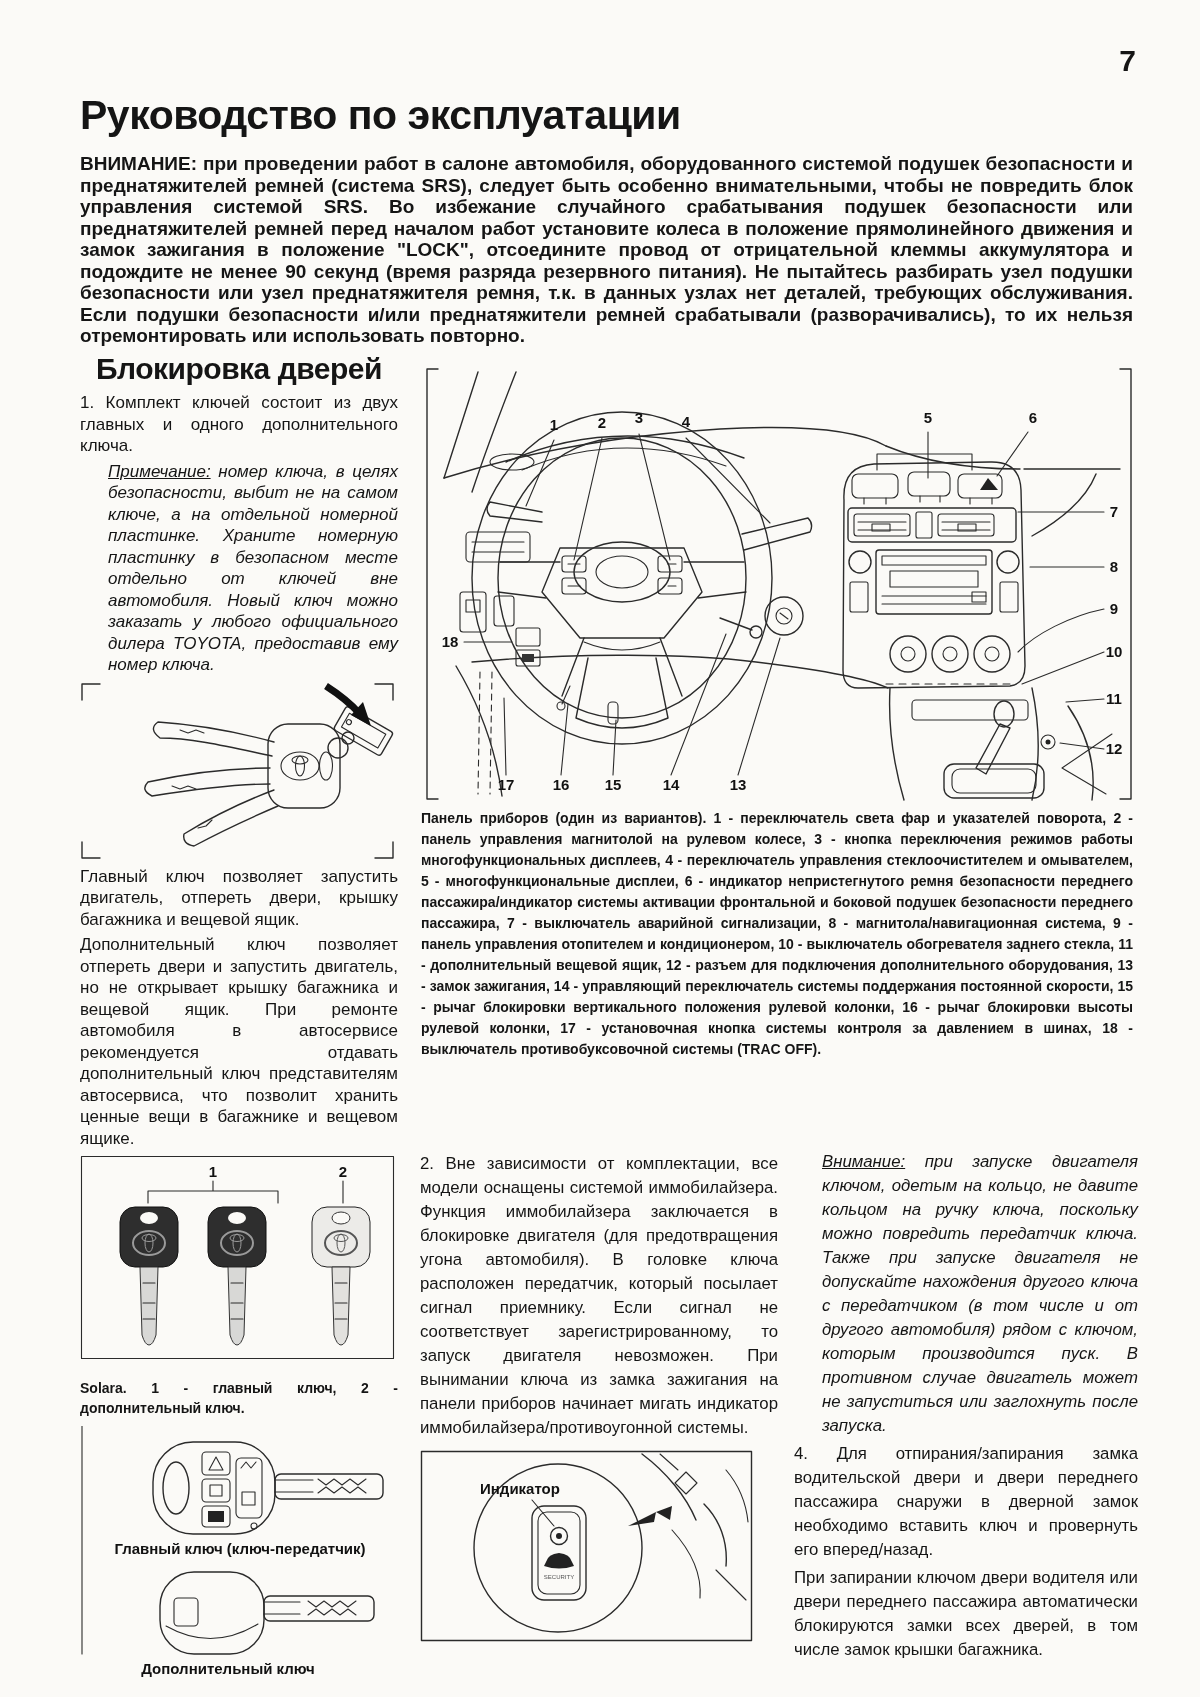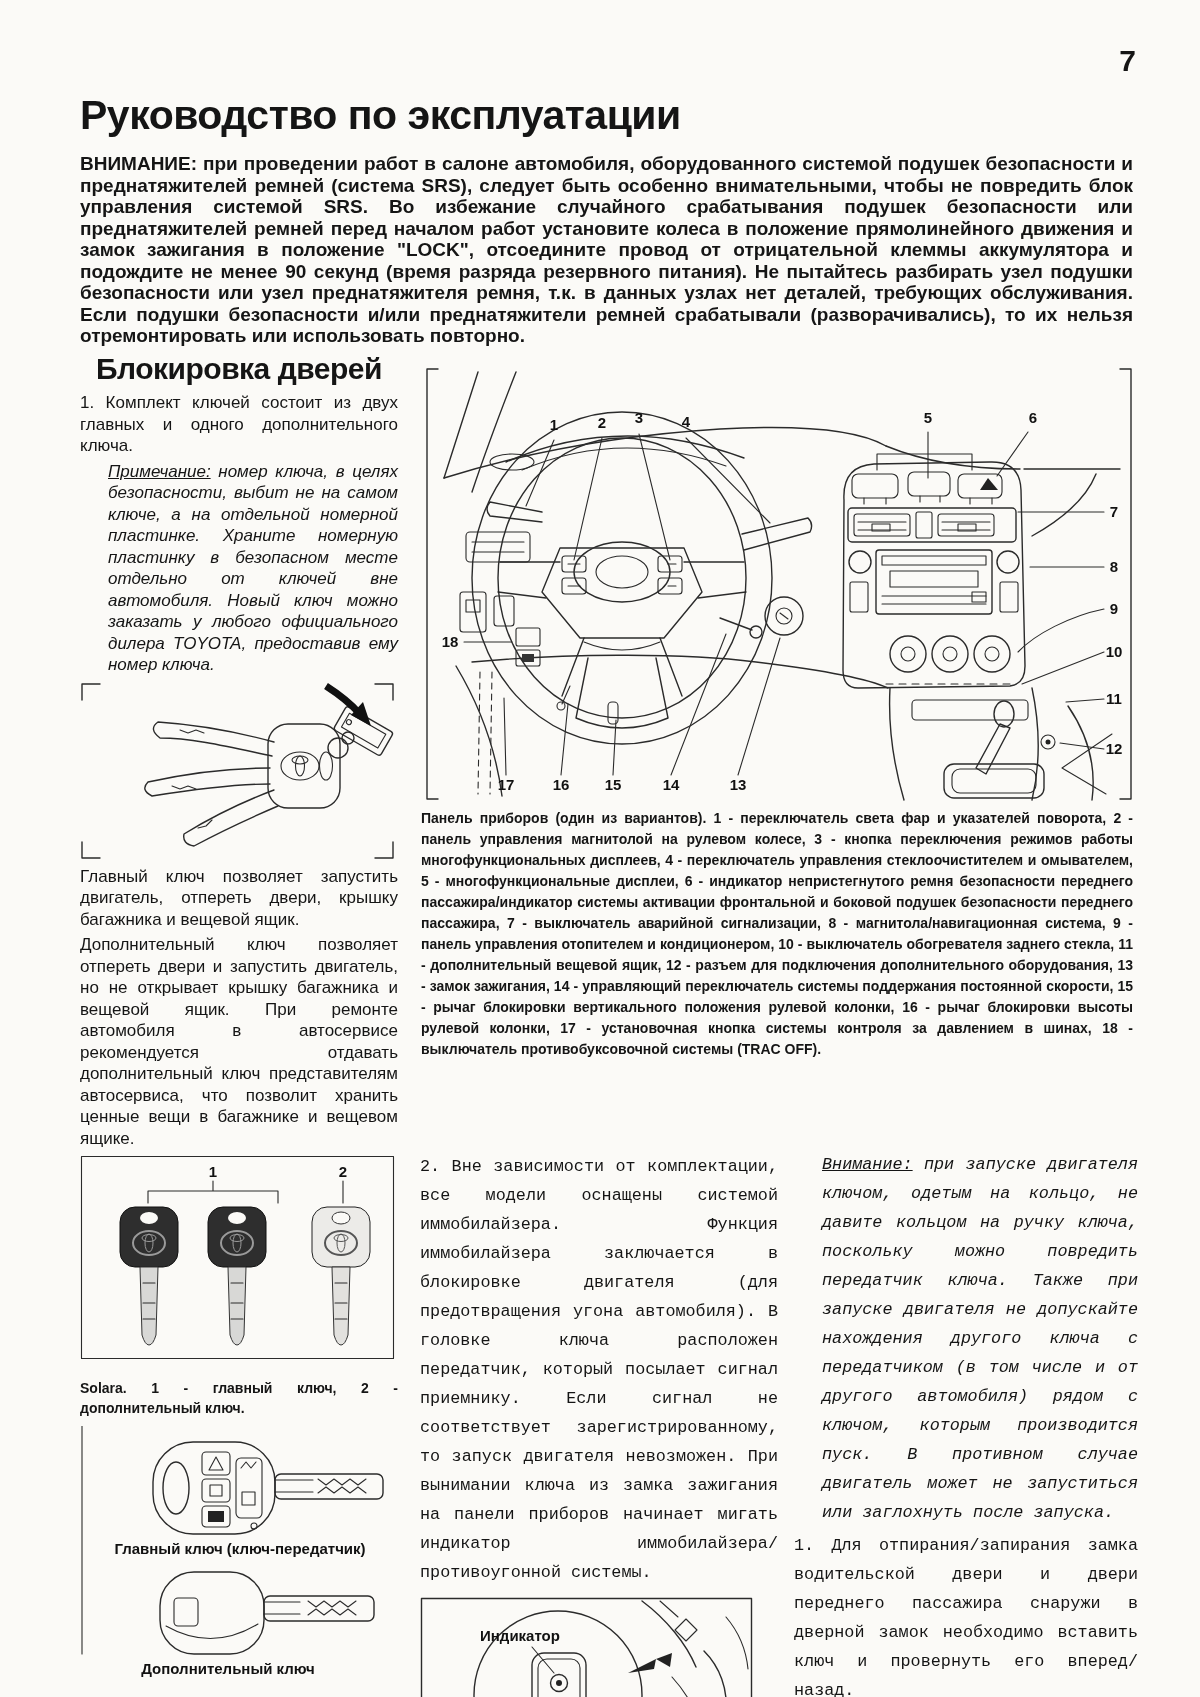--- a/index.html
+++ b/index.html
@@ -21,21 +21,21 @@
   .ulab{font-style:italic;text-decoration:underline;}
   .fig{display:block;margin:6px 0 6px 0;}
   .figcap{font-size:14px;font-weight:700;line-height:20px;text-align:justify;margin:18px 0 8px 0;}
   .fig-dash{position:absolute;left:420px;top:366px;}
   .dash-caption{
     position:absolute;left:421px;top:808px;width:712px;
     font-size:14px;font-weight:700;line-height:21px;text-align:justify;
   }
   .col-mid{position:absolute;left:420px;top:1152px;width:358px;}
   .col-right{position:absolute;left:794px;top:1150px;width:344px;}
-  .col-mid p,.col-right p{font-size:16.8px;line-height:29px;font-family:Liberation Mono, monospace;}
+  .col-mid p,.col-right p{font-size:16.8px;line-height:24px;}
   svg{display:block;}
   svg text{font-family:"Liberation Sans",sans-serif;font-weight:700;fill:#111;}
   .ln{stroke:#2b2b2b;stroke-width:1.4;fill:none;stroke-linecap:round;stroke-linejoin:round;}
   .ln2{stroke:#2b2b2b;stroke-width:1.1;fill:none;stroke-linecap:round;stroke-linejoin:round;}
   .callout{font-size:15px;}
   .svglabel{font-size:15px;font-weight:700;}
 </style>
 </head>
 <body>
 
@@ -311,16 +311,17 @@
         <path class="ln2" d="M252,80 C272,102 282,124 280,148"></path>
         <polygon points="236,62 252,56 250,70" fill="#222"></polygon>
         <polygon points="208,76 236,62 234,72" fill="#222"></polygon>
         <path class="ln2" d="M296,120 L326,150 M306,20 C318,34 326,52 328,72"></path>
       </g>
     </svg>
   </div>
 
   <div class="col-right">
     <p class="note"><span class="ulab">Внимание:</span><span> при запуске двигателя ключом, одетым на кольцо, не давите кольцом на ручку ключа, поскольку можно повредить передатчик ключа. Также при запуске двигателя не допускайте нахождения другого ключа с передатчиком (в том числе и от другого автомобиля) рядом с ключом, которым производится пуск. В противном случае двигатель может не запуститься или заглохнуть после запуска.</span></p>
-    <p>1. Для отпирания/запирания замка водительской двери и двери переднего пассажира снаружи в дверной замок необходимо вставить ключ и провернуть его вперед/назад.</p>
+    <p>4. Для отпирания/запирания замка водительской двери и двери переднего пассажира снаружи в дверной замок необходимо вставить ключ и провернуть его вперед/назад.</p>
+    <p>При запирании ключом двери водителя или двери переднего пассажира автоматически блокируются замки всех дверей, в том числе замок крышки багажника.</p>
   </div>
 
 </div>
 
 </body></html>

